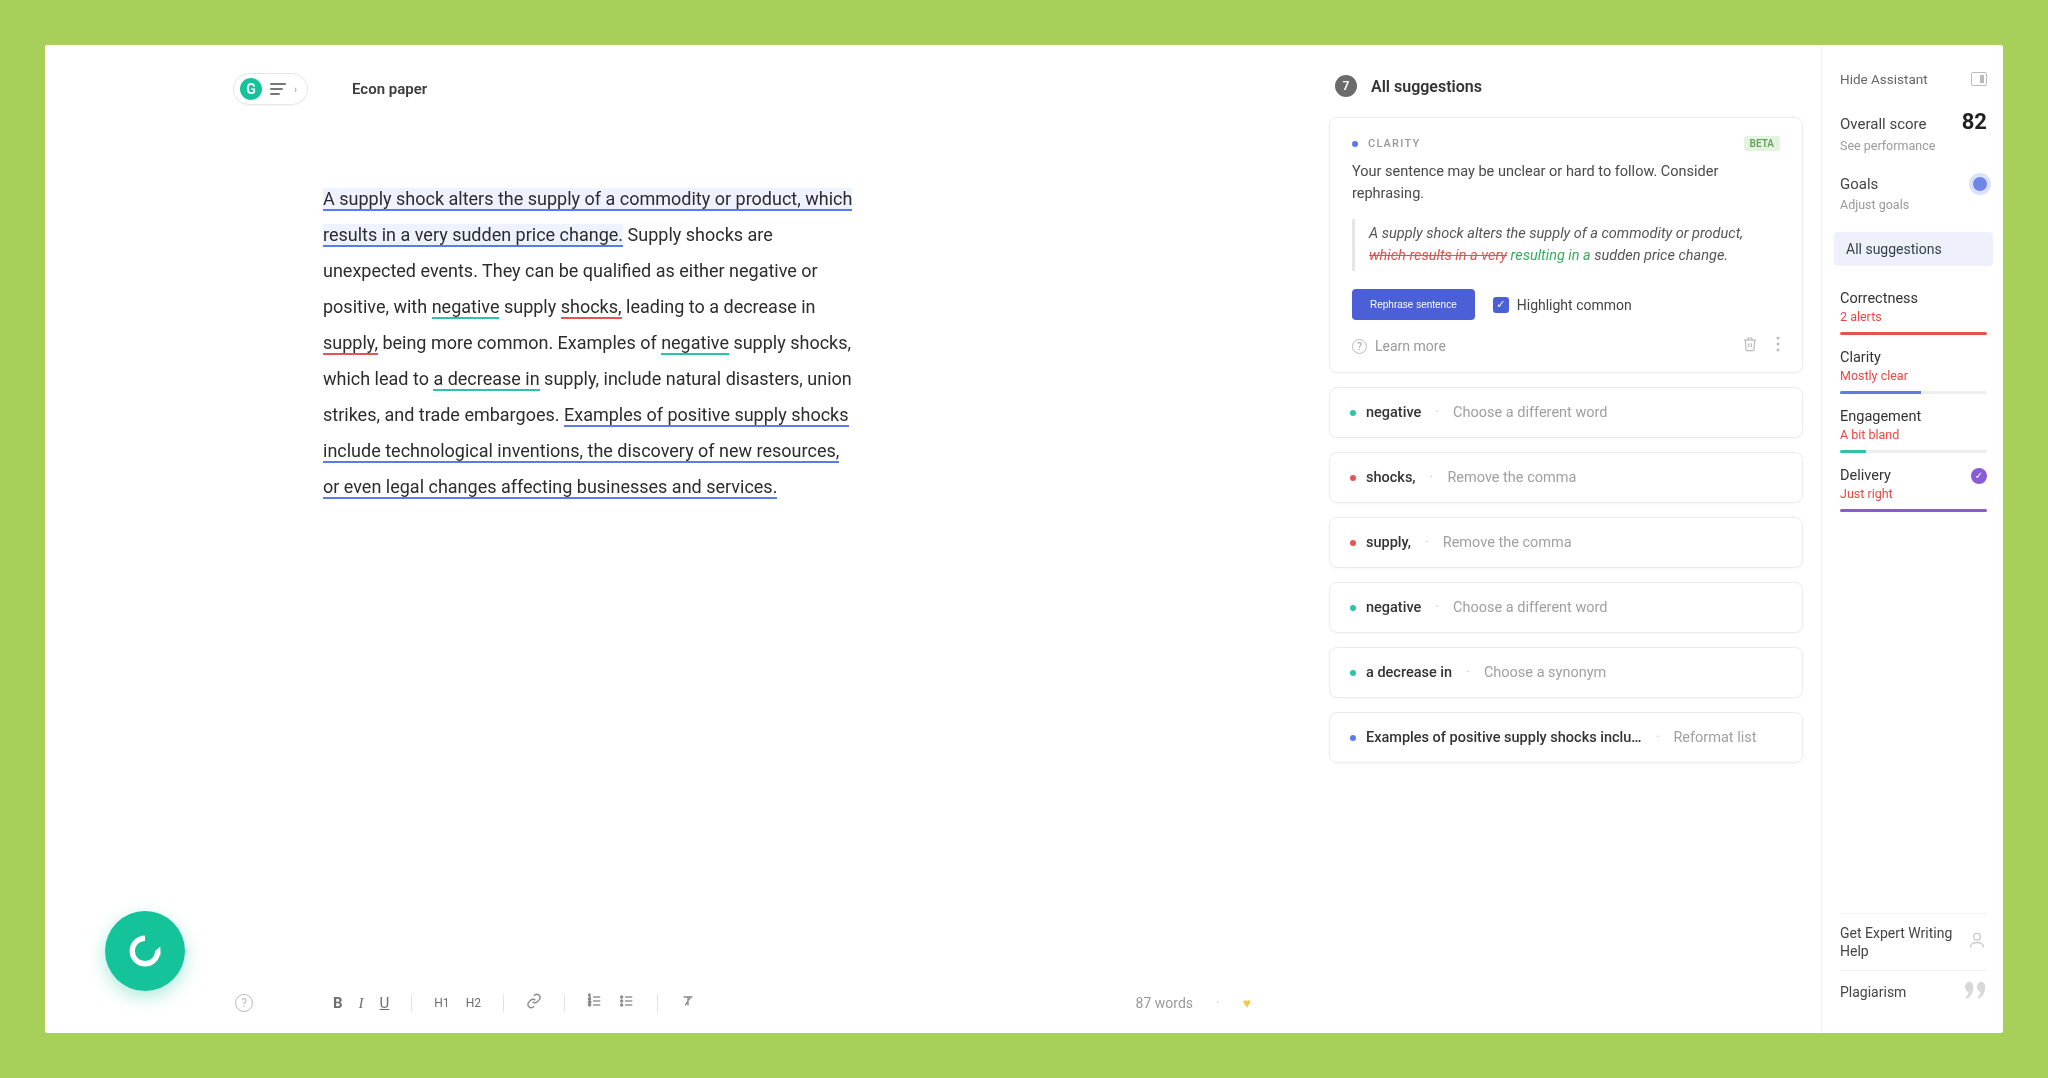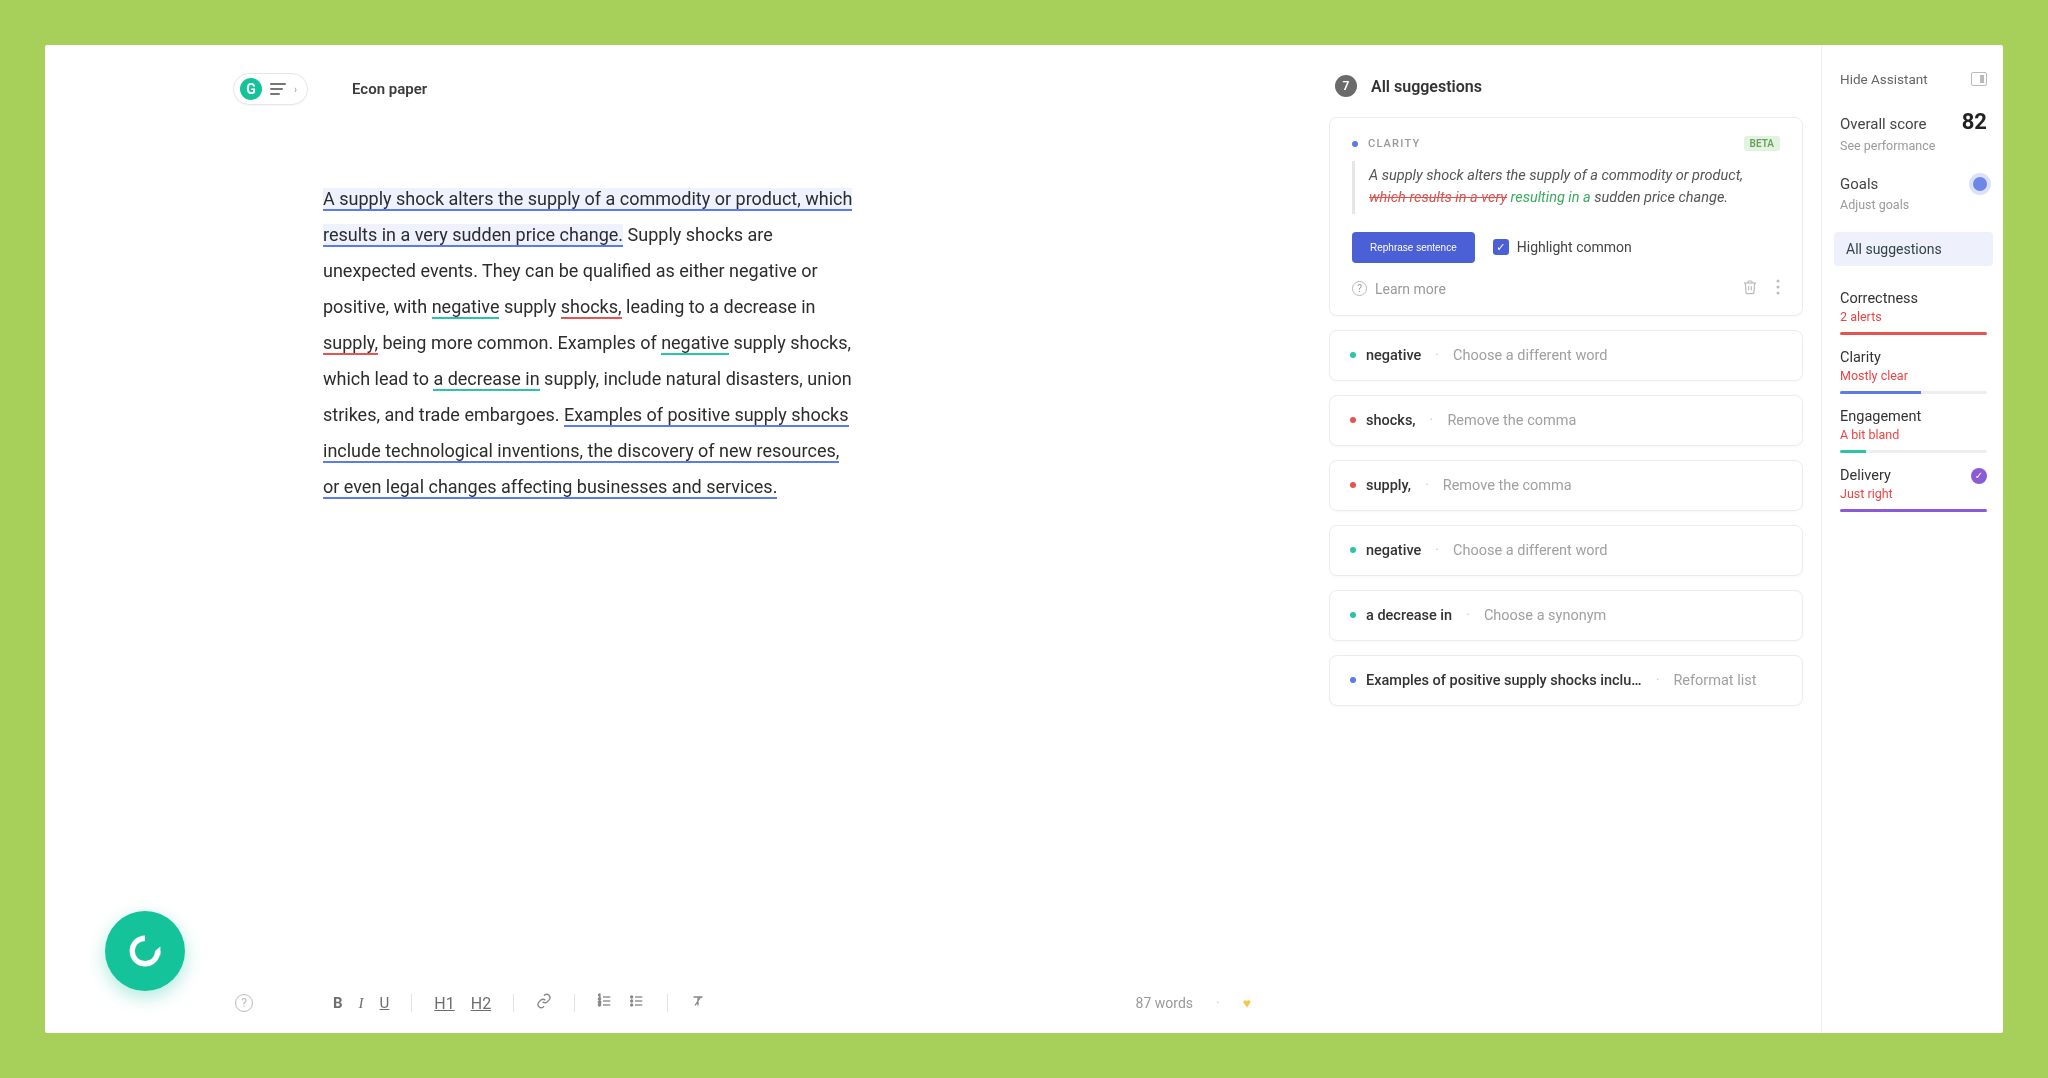--- a/index.html
+++ b/index.html
@@ -85,21 +85,21 @@
     color: #9a9a9a;
     font-size: 14px;
   }
   .help-circle {
     width: 18px; height: 18px; border: 1.5px solid #bbb; border-radius: 50%;
     display:flex;align-items:center;justify-content:center;font-size:12px;color:#bbb;
   }
   .fmt-group { display:flex; align-items:center; gap: 16px; margin-left: 80px; }
   .fmt-sep { width:1px; height:18px; background:#e3e3e3; margin: 0 6px; }
   .fmt-item { cursor:pointer; color:#6e6e6e; font-size:15px; }
-  .fmt-item.small { font-size:16px;text-decoration:underline; }
+  .fmt-item.small { font-size:12px; }
   .word-count { margin-left: auto; margin-right: 30px; display:flex; align-items:center; gap:23px; }
   .heart { color:#f3c94d; }
 
   
   .sugg-col {
     width: 500px;
     padding: 30px 18px 20px 8px;
   }
   .sugg-header { display:flex; align-items:center; gap:14px; margin-bottom: 20px; margin-left:6px;}
   .count-badge {
@@ -287,20 +287,21 @@
     </div>
 
     <div class="card expanded">
       <div class="card-tag-row">
         <div class="card-tag">
           <span class="dot blue"></span>
           <span class="tag-label">CLARITY</span>
         </div>
         <span class="beta">BETA</span>
       </div>
+      <div class="card-desc">Your sentence may be unclear or hard to follow. Consider rephrasing.</div>
       <div class="quote-box">
         <span>A supply shock alters the supply of a commodity or product, </span><span class="strike-red">which results in a very</span><span class="ins-green"> resulting in a</span><span> sudden price change.</span>
       </div>
       <div class="action-row">
         <button class="btn-primary">Rephrase sentence</button>
         <div class="chk-row">
           <div class="chk">✓</div>
           <span>Highlight common</span>
         </div>
       </div>
@@ -415,20 +416,39 @@
             <span class="metric-title">Delivery</span>
             <span class="check-badge">✓</span>
           </div>
           <div class="metric-sub">Just right</div>
           <div class="metric-bar">
             <div class="bar-purple"></div>
           </div>
         </div>
       </div>
 
+    <div class="sidebar-footer">
+      <div class="sf-row">
+        <span style="line-height:1.3">Get Expert Writing Help</span>
+        <span class="sf-icon">
+          <svg width="20" height="20" viewBox="0 0 24 24" fill="none" stroke="#c8c8c8" stroke-width="1.6">
+              <circle cx="12" cy="8" r="4"></circle>
+              <path d="M4 21c0-4 4-6 8-6s8 2 8 6"></path>
+            </svg>
+        </span>
+      </div>
+      <div class="sf-row">
+        <span>Plagiarism</span>
+        <span class="sf-icon">
+          <svg width="22" height="18" viewBox="0 0 24 18" fill="#d8d8d8">
+              <path d="M5 0C2 0 0 3 0 6c0 3 2 5 4 5 0 3-2 5-4 7h3c3-2 6-6 6-12C9 2 7 0 5 0zM18 0c-3 0-5 3-5 6 0 3 2 5 4 5 0 3-2 5-4 7h3c3-2 6-6 6-12 0-4-2-6-4-6z"></path>
+            </svg>
+        </span>
+      </div>
+    </div>
   </div>
 
   <div class="float-g">
     <svg viewBox="0 0 100 100">
         <path d="M50 15a35 35 0 1 0 35 35h-12a23 23 0 1 1-23-23V15z" fill="#fff"></path>
         <path d="M73 50l12-10v20z" fill="#fff"></path>
       </svg>
   </div>
 </div>
 

